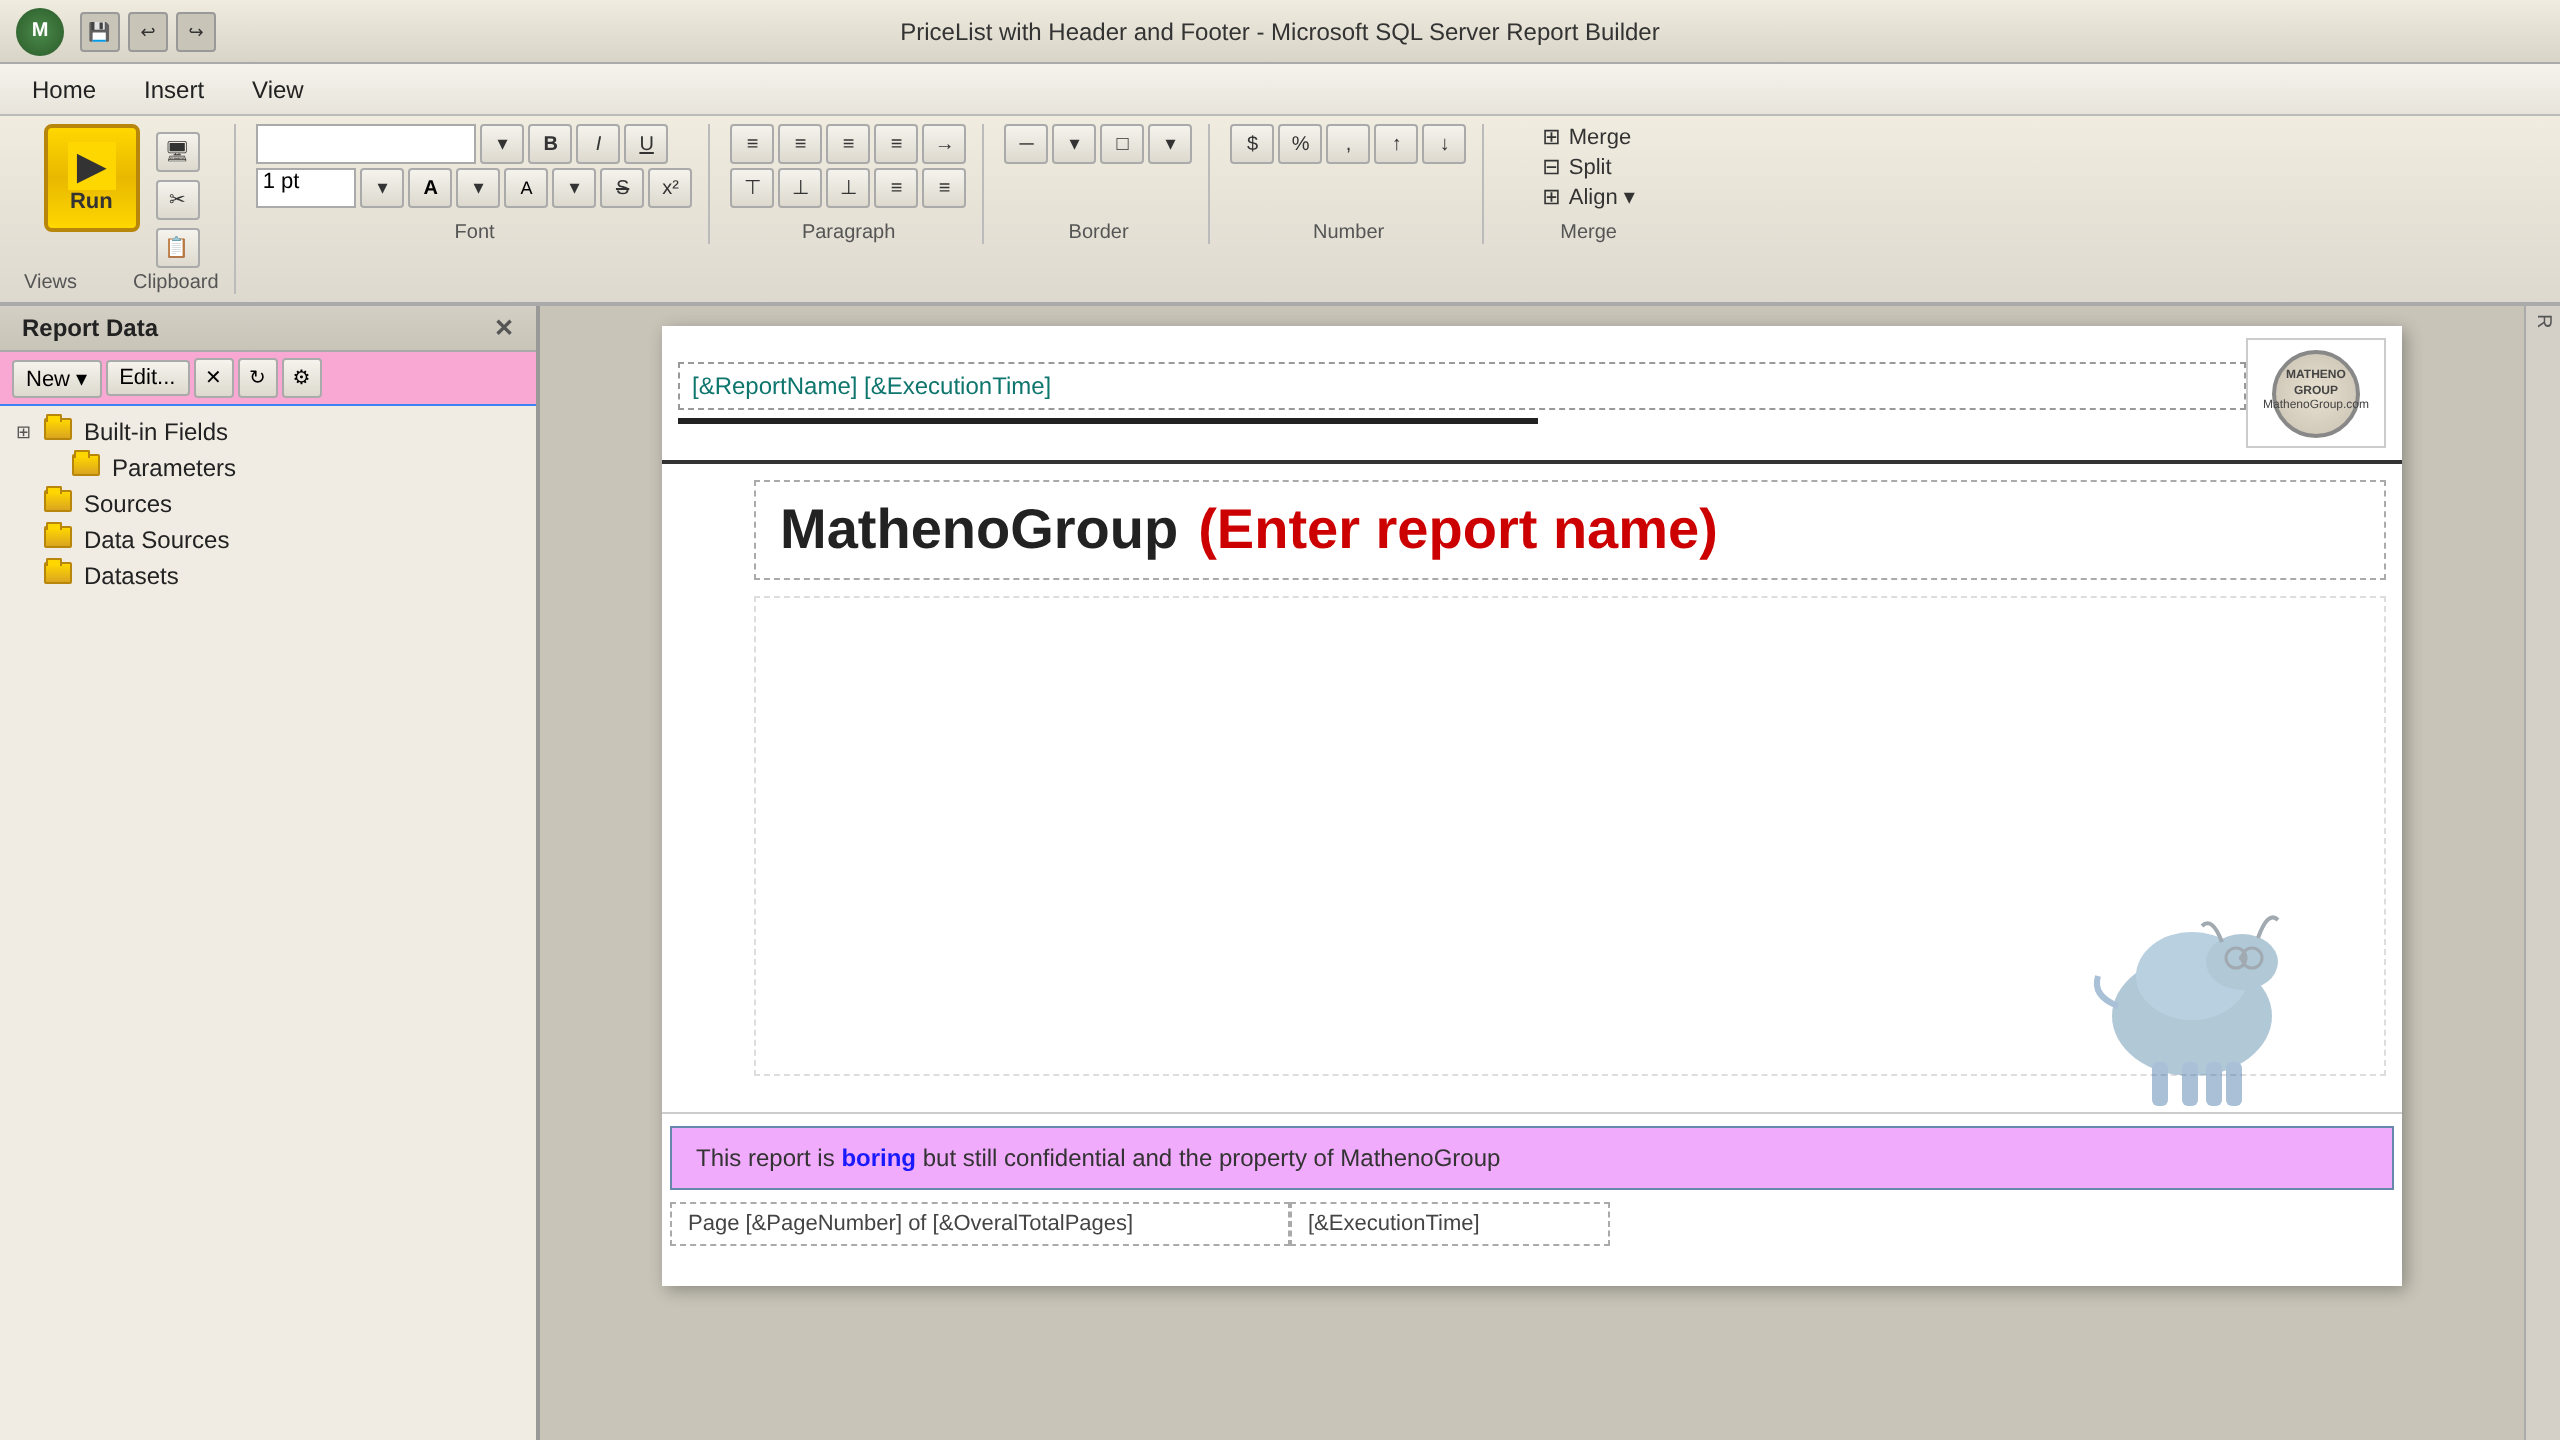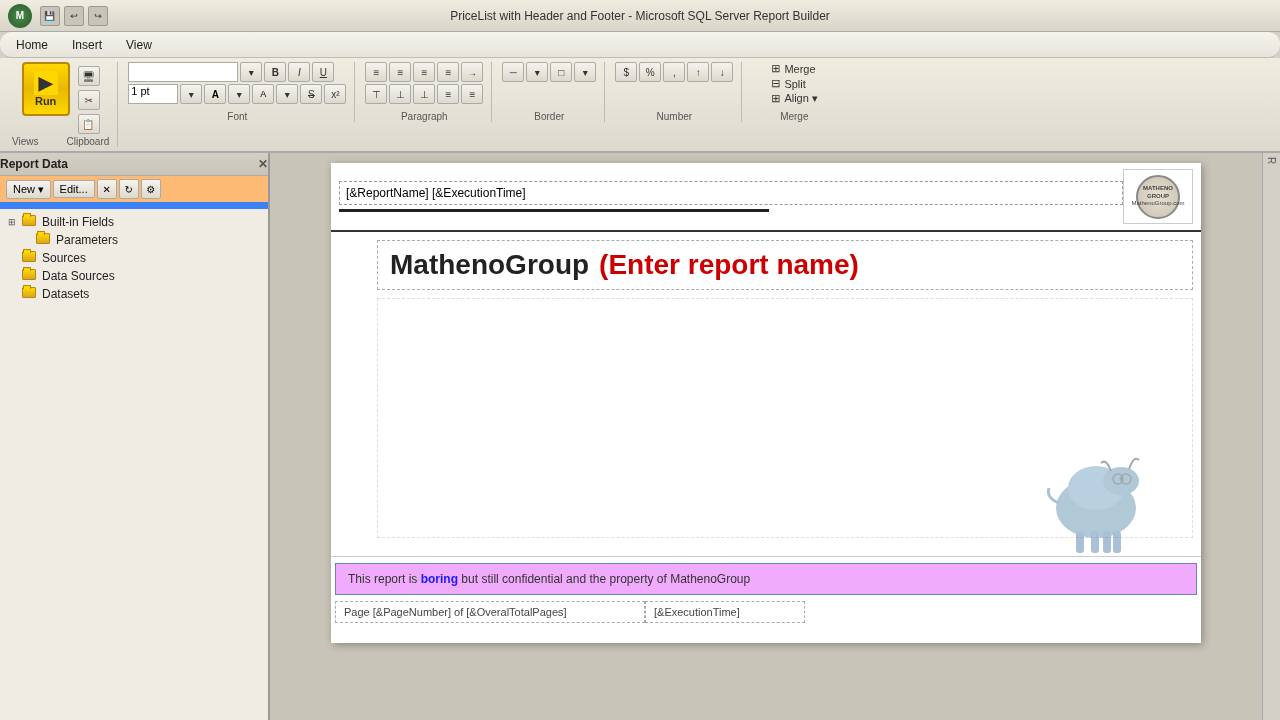--- a/index.html
+++ b/index.html
@@ -42,21 +42,20 @@
     }
 
     
     .menu-bar {
       background: linear-gradient(to bottom, #f5f3ed, #e8e4da);
       height: 26px;
       display: flex;
       align-items: center;
       border-bottom: 1px solid #bbb;
       padding-left: 4px;
-      border-radius: 12px;
     }
     .menu-item {
       padding: 3px 12px;
       cursor: pointer;
       border-radius: 2px;
       font-size: 12px;
       color: #222;
     }
 
     
@@ -170,36 +169,36 @@
     .left-panel {
       width: 270px;
       background: #f0ece4;
       border-right: 2px solid #999;
       display: flex;
       flex-direction: column;
       flex-shrink: 0;
     }
     .panel-header {
       background: linear-gradient(to bottom, #d4cfc4, #c8c4b8);
-      padding: 4px 0;
+      padding: 4px 11px;
       font-size: 12px;
       font-weight: bold;
       color: #222;
       border-bottom: 1px solid #aaa;
       display: flex;
       align-items: center;
       justify-content: space-between;
     }
     .panel-toolbar {
       display: flex;
       align-items: center;
       padding: 3px 6px;
       gap: 2px;
-      background: #fdba74;
-      border-bottom: 7px solid #3b82f6;
+      background: #f9a8d4;
+      border-bottom: 1px solid #3b82f6;
     }
     .panel-btn {
       padding: 2px 6px;
       background: linear-gradient(to bottom, #f5f3ed, #ddd9ce);
       border: 1px solid #aaa;
       border-radius: 2px;
       font-size: 11px;
       cursor: pointer;
       display: flex; align-items: center; gap: 2px;
     }
@@ -280,21 +279,21 @@
       display: flex;
       align-items: center;
       justify-content: space-between;
       min-height: 60px;
     }
     .header-text-box {
       border: 1px dashed #999;
       padding: 4px 6px;
       min-width: 420px;
       font-size: 12px;
-      color: #000000;
+      color: #0f766e;
     }
     .header-logo {
       width: 70px; height: 55px;
       border: 1px solid #ccc;
       display: flex; align-items: center; justify-content: center;
       flex-direction: column;
     }
     .logo-circle {
       width: 44px; height: 44px;
       border-radius: 50%;

